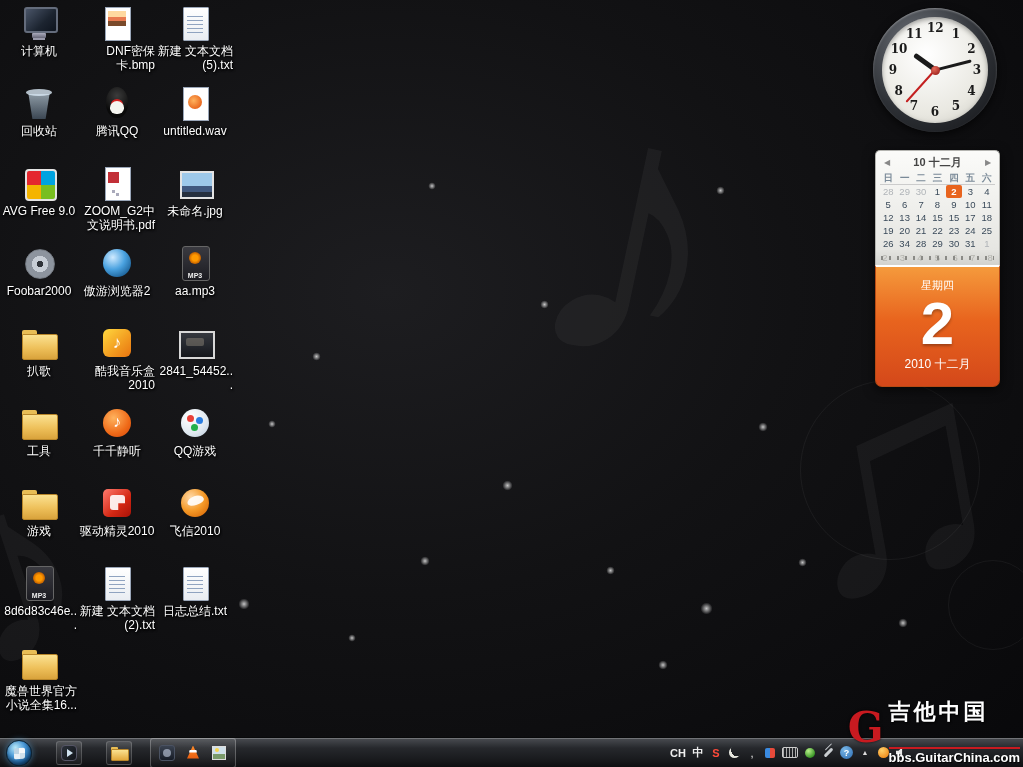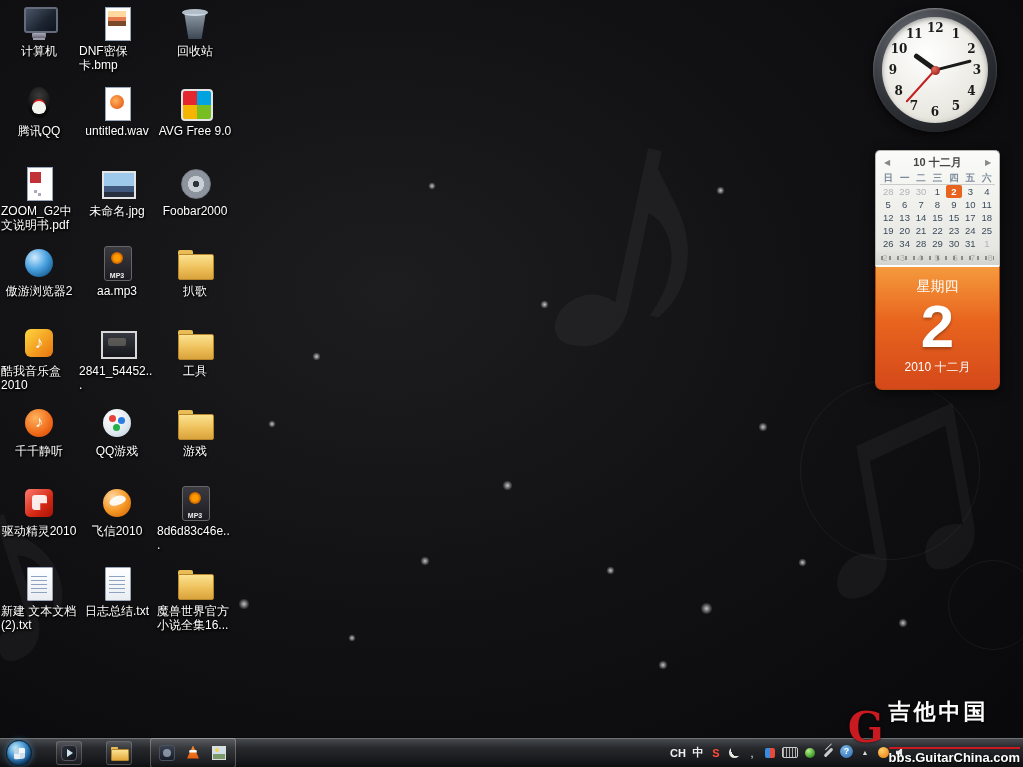--- a/index.html
+++ b/index.html
@@ -12,21 +12,21 @@
   .bgnote::before{content:"♪";}
   .bgnote.alt::before{content:"♫";}
   .swirl{position:absolute;border:1px solid rgba(255,255,255,.05);border-radius:50%;pointer-events:none;}
   .spark{position:absolute;border-radius:50%;pointer-events:none;
     background:radial-gradient(circle,rgba(255,255,255,.75),rgba(255,255,255,0) 65%);}
 
   
   .icon-grid{position:absolute;left:0;top:2px;display:grid;grid-template-columns:repeat(3,78px);
     grid-auto-rows:80px;justify-items:center;z-index:2;}
   .dicon{width:78px;display:flex;flex-direction:column;align-items:center;padding-top:3px;cursor:default;}
-  .lbl{font-size:12px;color:#fff;text-align:left;line-height:1.2;max-width:76px;
+  .lbl{font-size:12px;color:#fff;text-align:right;line-height:1.2;max-width:76px;
     word-break:break-word;text-shadow:1px 1px 2px #000,0 1px 3px #000;}
   .ic{width:44px;height:36px;margin:0 auto 3px;position:relative;}
   .ic::before,.ic::after{content:"";position:absolute;}
   .badge{position:absolute;left:9px;width:26px;bottom:2px;text-align:center;font-size:7px;
     font-weight:bold;color:#eee;z-index:2;}
 
   .ic-computer::before{left:7px;top:2px;width:30px;height:22px;border-radius:3px;
     background:linear-gradient(135deg,#4a5568,#1c2430 60%,#0e141e);border:2px solid #646c7c;}
   .ic-computer::after{left:15px;bottom:3px;width:14px;height:5px;border-radius:1px;
     background:linear-gradient(#aab,#667);box-shadow:0 3px 0 -1px #99a;}
@@ -140,21 +140,21 @@
   .cal-grid .cell-muted{color:#b0b4b8;}
   .cal-grid .cell-sel{background:#e8641e;color:#fff;border-radius:2px;font-weight:bold;}
   .cal-spiral{position:relative;height:15px;background:linear-gradient(#e4e4e0,#d2d2ce);
     border-left:1px solid #b4b4b0;border-right:1px solid #b4b4b0;overflow:hidden;}
   .cal-faint{position:absolute;inset:0;display:grid;grid-template-columns:repeat(7,1fr);}
   .cal-faint span{text-align:center;font-size:9.5px;line-height:15px;color:#b4b4ae;}
   .cal-spiral::after{content:"";position:absolute;left:5px;right:5px;top:6px;height:4px;
     background:repeating-linear-gradient(90deg,#8a8a86 0 2px,rgba(0,0,0,0) 2px 8px);}
   .cal-panel{background:linear-gradient(#f59a3c,#e8641e 45%,#d4481a);border:1px solid #b84a14;
     border-top:2px solid #fff;border-radius:0 0 7px 7px;text-align:center;color:#fff;padding:11px 0 13px;}
-  .cal-weekday{font-size:14px;}
+  .cal-weekday{font-size:11px;}
   .cal-day{font-size:60px;font-weight:bold;line-height:1.02;text-shadow:0 2px 3px rgba(0,0,0,.3);}
   .cal-month{font-size:12px;margin-top:2px;}
 
   
   .taskbar{position:absolute;left:0;right:0;bottom:0;height:30px;display:flex;align-items:center;z-index:5;
     background:linear-gradient(#4a4d52,#26282c 35%,#17181b 80%,#0e0f11);
     border-top:1px solid #08090a;box-shadow:inset 0 1px 0 rgba(255,255,255,.22);}
   .start-orb{width:26px;height:26px;margin-left:6px;border-radius:50%;position:relative;flex:none;
     background:radial-gradient(circle at 35% 28%,#b8e8f8,#4898d8 40%,#1a5a94 70%,#0c3050);
     border:1px solid #0a2438;box-shadow:0 0 6px rgba(90,180,240,.5), inset 0 -2px 4px rgba(0,0,0,.4);}
@@ -179,21 +179,21 @@
     background:linear-gradient(#3a4250,#171c26);}
   .ti-dark-app::after{left:5px;top:5px;width:8px;height:8px;border-radius:50%;background:rgba(200,210,230,.6);}
   .ti-vlc::before{left:3px;top:2px;width:12px;height:13px;
     background:linear-gradient(#ff8c2a,#e85d10);clip-path:polygon(50% 0,100% 100%,0 100%);}
   .ti-vlc::after{left:5px;top:6px;width:8px;height:3px;background:#fff;
     clip-path:polygon(10% 0,90% 0,100% 100%,0 100%);}
   .ti-photo-app::before{inset:2px;border:1px solid #ddd;
     background:linear-gradient(#cfe0ea 0 55%,#7a9a6a 55%);}
   .ti-photo-app::after{left:5px;top:4px;width:4px;height:4px;border-radius:50%;background:#f6d34a;}
 
-  .tray{margin-left:auto;display:flex;align-items:flex-start;gap:6px;padding-right:116px;}
+  .tray{margin-left:auto;display:flex;align-items:center;gap:6px;padding-right:116px;}
   .tr{color:#eee;font-size:11px;display:flex;align-items:center;justify-content:center;min-width:12px;height:16px;}
   .tr::before{content:"";display:none;}
   .tr-language-indicator,.tr-ime-chinese-indicator{font-weight:bold;}
   .tr-sogou-ime-icon{color:#ff4a3a;font-weight:bold;}
   .tr-moon-icon::before{display:block;width:11px;height:11px;border-radius:50%;
     background:radial-gradient(circle at 72% 30%,rgba(0,0,0,0) 0 52%,#e8e8e0 53%);}
   .tr-ime-menu-icon::before{display:block;width:10px;height:10px;border-radius:2px;
     background:conic-gradient(#e84a3a 0 50%,#3a8ae0 0);}
   .tr-soft-keyboard-icon::before{display:block;width:14px;height:9px;border:1px solid #ccc;border-radius:2px;
     background:repeating-linear-gradient(90deg,#aaa 0 1px,rgba(0,0,0,0) 1px 3px);}
@@ -247,20 +247,24 @@
   <div class="spark" style="left:886px;top:332px;width:8px;height:8px;"></div>
 
   <div class="icon-grid" id="icon-grid">
       <div class="dicon">
         <div class="ic ic-computer"></div>
         <div class="lbl">计算机</div>
       </div>
       <div class="dicon">
         <div class="ic ic-image-file"></div>
         <div class="lbl">DNF密保卡.bmp</div>
+      </div>
+      <div class="dicon">
+        <div class="ic ic-text-file"></div>
+        <div class="lbl">新建 文本文档 (5).txt</div>
       </div>
       <div class="dicon">
         <div class="ic ic-recycle-bin"></div>
         <div class="lbl">回收站</div>
       </div>
       <div class="dicon">
         <div class="ic ic-qq"></div>
         <div class="lbl">腾讯QQ</div>
       </div>
       <div class="dicon">

